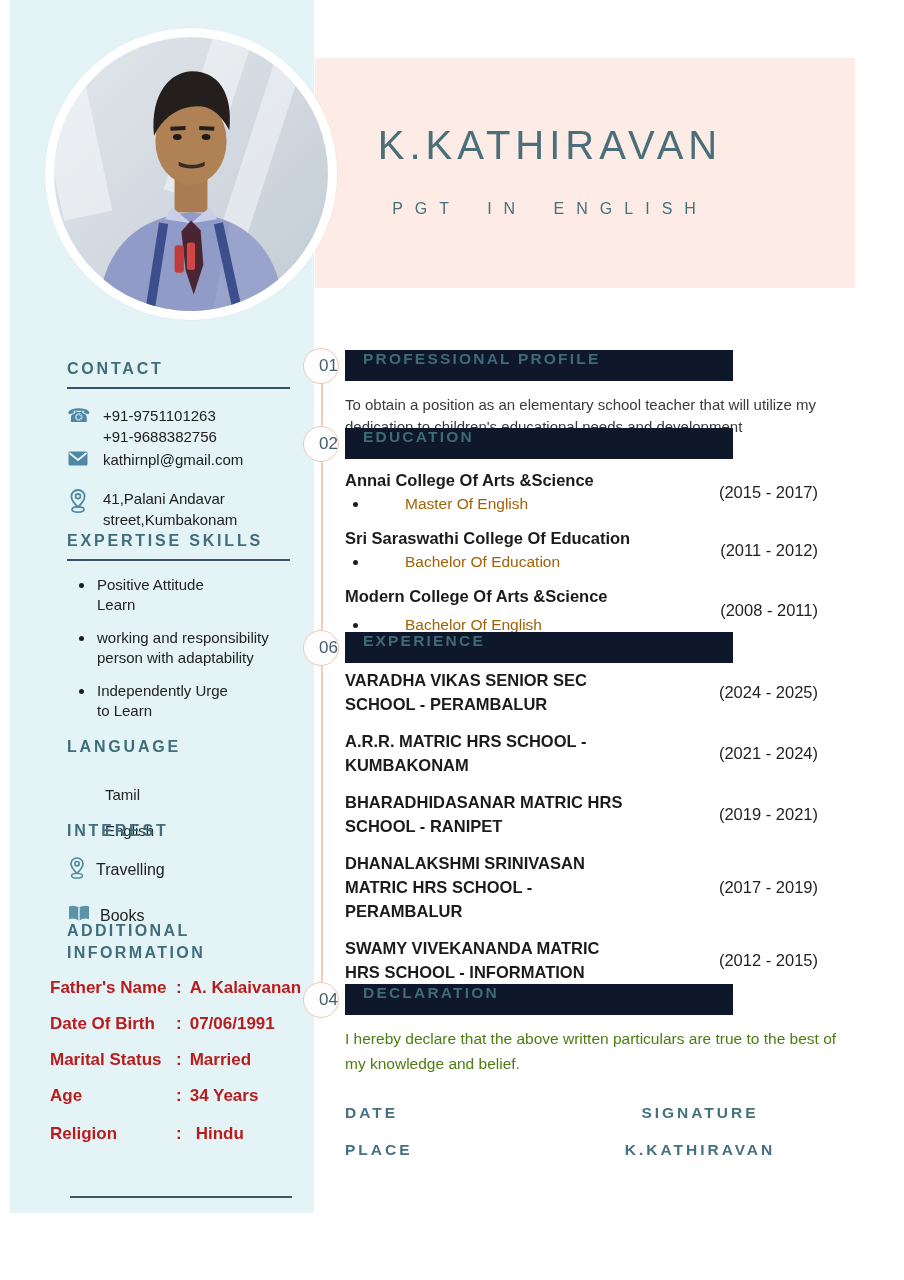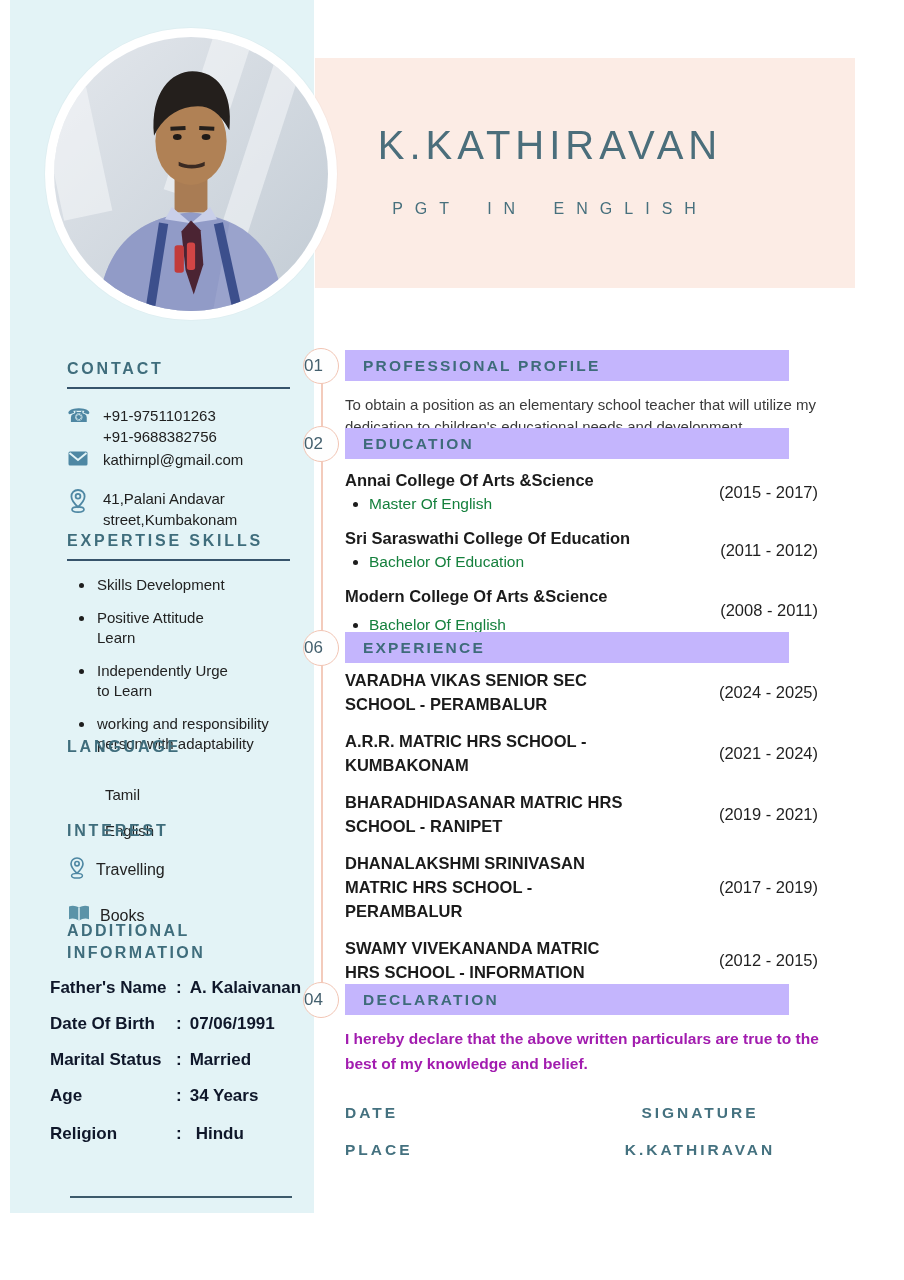--- a/index.html
+++ b/index.html
@@ -11,21 +11,21 @@
   .side-sec { position:absolute; left:57px; width:235px; }
   .side-h { color:#3f6d7c; font-weight:700; font-size:16px; letter-spacing:2.8px; line-height:22px; }
   .rule { height:2px; background:#36536b; width:223px; margin-top:7px; }
   .c-row { display:flex; gap:14px; font-size:15px; color:#202020; line-height:21px; margin-top:16px; }
   .c-icon { width:22px; flex:0 0 22px; text-align:center; color:#4e87a3; font-size:19px; line-height:21px; }
   .blist { list-style:none; margin-top:14px; }
   .blist li { display:flex; gap:13px; font-size:15px; color:#222; line-height:20px; margin-bottom:13px; }
   .dot { width:5px; height:5px; border-radius:50%; background:#1d1d1d; margin-top:8px; flex:0 0 5px; margin-left:12px; }
   .lang-item { font-size:15px; color:#222; margin:10px 0 0 38px; line-height:20px; }
   .int-row { display:flex; align-items:center; gap:9px; font-size:16px; color:#222; margin-top:14px; }
-  .info-row { display:flex; font-size:17px; font-weight:700; color:#0f172a; margin-bottom:16px; line-height:20px; }
+  .info-row { display:flex; font-size:17px; font-weight:700; color:#b91c1c; margin-bottom:16px; line-height:20px; }
   .info-label { width:126px; flex:0 0 126px; }
   .info-sep { margin-right:8px; }
   .side-endline { position:absolute; left:60px; top:1196px; width:222px; height:2px; background:#3d5a6b; }
 
   
   .photo { position:absolute; left:45px; top:28px; width:292px; height:292px; border-radius:50%;
            background:#ffffff; padding:9px; box-shadow:0 0 0 1px rgba(0,0,0,0.02); }
   .photo-inner { width:100%; height:100%; border-radius:50%; overflow:hidden; }
 
   
@@ -35,36 +35,36 @@
   .hero-name { font-size:40px; font-weight:400; letter-spacing:5px; color:#4b6e7b; line-height:46px; white-space:nowrap; }
   .hero-sub { margin-top:32px; font-size:16px; font-weight:500; letter-spacing:12px; word-spacing:10px;
               color:#47707d; white-space:nowrap; }
 
   
   .timeline { position:absolute; left:321px; top:366px; width:2px; height:634px; background:#f3cbbc; }
   .msection { position:absolute; left:303px; width:517px; }
   .msec-head { position:relative; height:36px; }
   .num-circle { position:absolute; left:0; top:0; width:36px; height:36px; border-radius:50%;
                 background:#fefefe; border:1.5px solid #f2c5b4; display:flex; align-items:center;
-                justify-content:flex-start; font-size:17px; color:#44606e; z-index:2; }
-  .msec-bar { position:absolute; left:42px; top:2px; width:444px; height:31px; background:#c4b5fd;
-              display:flex; align-items:center; padding-left:18px; }
+                justify-content:flex-end; font-size:17px; color:#44606e; z-index:2; }
+  .msec-bar { position:absolute; left:42px; top:2px; width:388px; height:31px; background:#0f172a;
+              display:flex; padding-left:18px; }
   .msec-title { color:#3e6b7a; font-weight:700; font-size:15.5px; letter-spacing:2.2px; }
   .profile-text { margin:10px 0 0 42px; width:485px; font-size:15px; color:#3a3a3a; line-height:22px; }
 
   .entry { display:flex; align-items:center; margin:0 0 10px 42px; width:473px; }
   .entry-left { flex:1; }
   .edu-school { font-size:16.5px; font-weight:700; color:#1b1b1b; line-height:24px; }
   .edu-degree-row { display:flex; align-items:center; gap:11px; margin-left:8px; line-height:24px; }
   .edu-degree-row .dot { margin:0; }
-  .edu-degree { font-size:15.5px; color:#15803d; }
+  .edu-degree { font-size:15.5px; color:#a16207;margin-left:36px; }
   .period { width:120px; flex:0 0 120px; text-align:right; font-size:16.5px; color:#1f1f1f; white-space:nowrap; }
   .exp-name { width:290px; font-size:16.5px; font-weight:700; color:#1b1b1b; line-height:24px; }
   .exp-entry { margin-bottom:13px; }
-  .decl-text { margin:8px 0 0 42px; width:505px; font-size:15.5px; font-weight:700; color:#a21caf; line-height:25px; }
+  .decl-text { margin:8px 0 0 42px; width:505px; font-size:15.5px; font-weight:400; color:#4d7c0f; line-height:25px; }
 
   .foot-row { position:absolute; left:303px; width:517px; display:flex; justify-content:space-between;
               align-items:center; padding-left:42px; }
   .foot-label { color:#44717f; font-weight:700; font-size:15.5px; letter-spacing:3px; }
   .foot-right { width:240px; text-align:center; }
 </style>
 </head>
 <body>
 
 <div class="page">
@@ -102,46 +102,39 @@
           <span style="display:block">41,Palani Andavar</span>
           <span style="display:block">street,Kumbakonam</span>
         </span>
       </div>
     </div>
 
     <div class="side-sec" style="top:530px">
       <div class="side-h">EXPERTISE SKILLS</div>
       <div class="rule"></div>
       <ul class="blist">
-        <li>
-            <span class="dot"></span>
-            <span>
-              <span style="display:block">Skills Development</span>
-              <span style="display:block"></span>
-            </span>
-          </li>
         <li>
             <span class="dot"></span>
             <span>
               <span style="display:block">Positive Attitude</span>
               <span style="display:block">Learn</span>
             </span>
           </li>
         <li>
             <span class="dot"></span>
             <span>
-              <span style="display:block">Independently Urge</span>
-              <span style="display:block">to Learn</span>
+              <span style="display:block">working and responsibility</span>
+              <span style="display:block">person with adaptability</span>
             </span>
           </li>
         <li>
             <span class="dot"></span>
             <span>
-              <span style="display:block">working and responsibility</span>
-              <span style="display:block">person with adaptability</span>
+              <span style="display:block">Independently Urge</span>
+              <span style="display:block">to Learn</span>
             </span>
           </li>
       </ul>
     </div>
 
     <div class="side-sec" style="top:736px">
       <div class="side-h">LANGUAGE</div>
       <div class="lang-item" style="margin-top:27px">Tamil</div>
       <div class="lang-item" style="margin-top:16px">English</div>
     </div>

